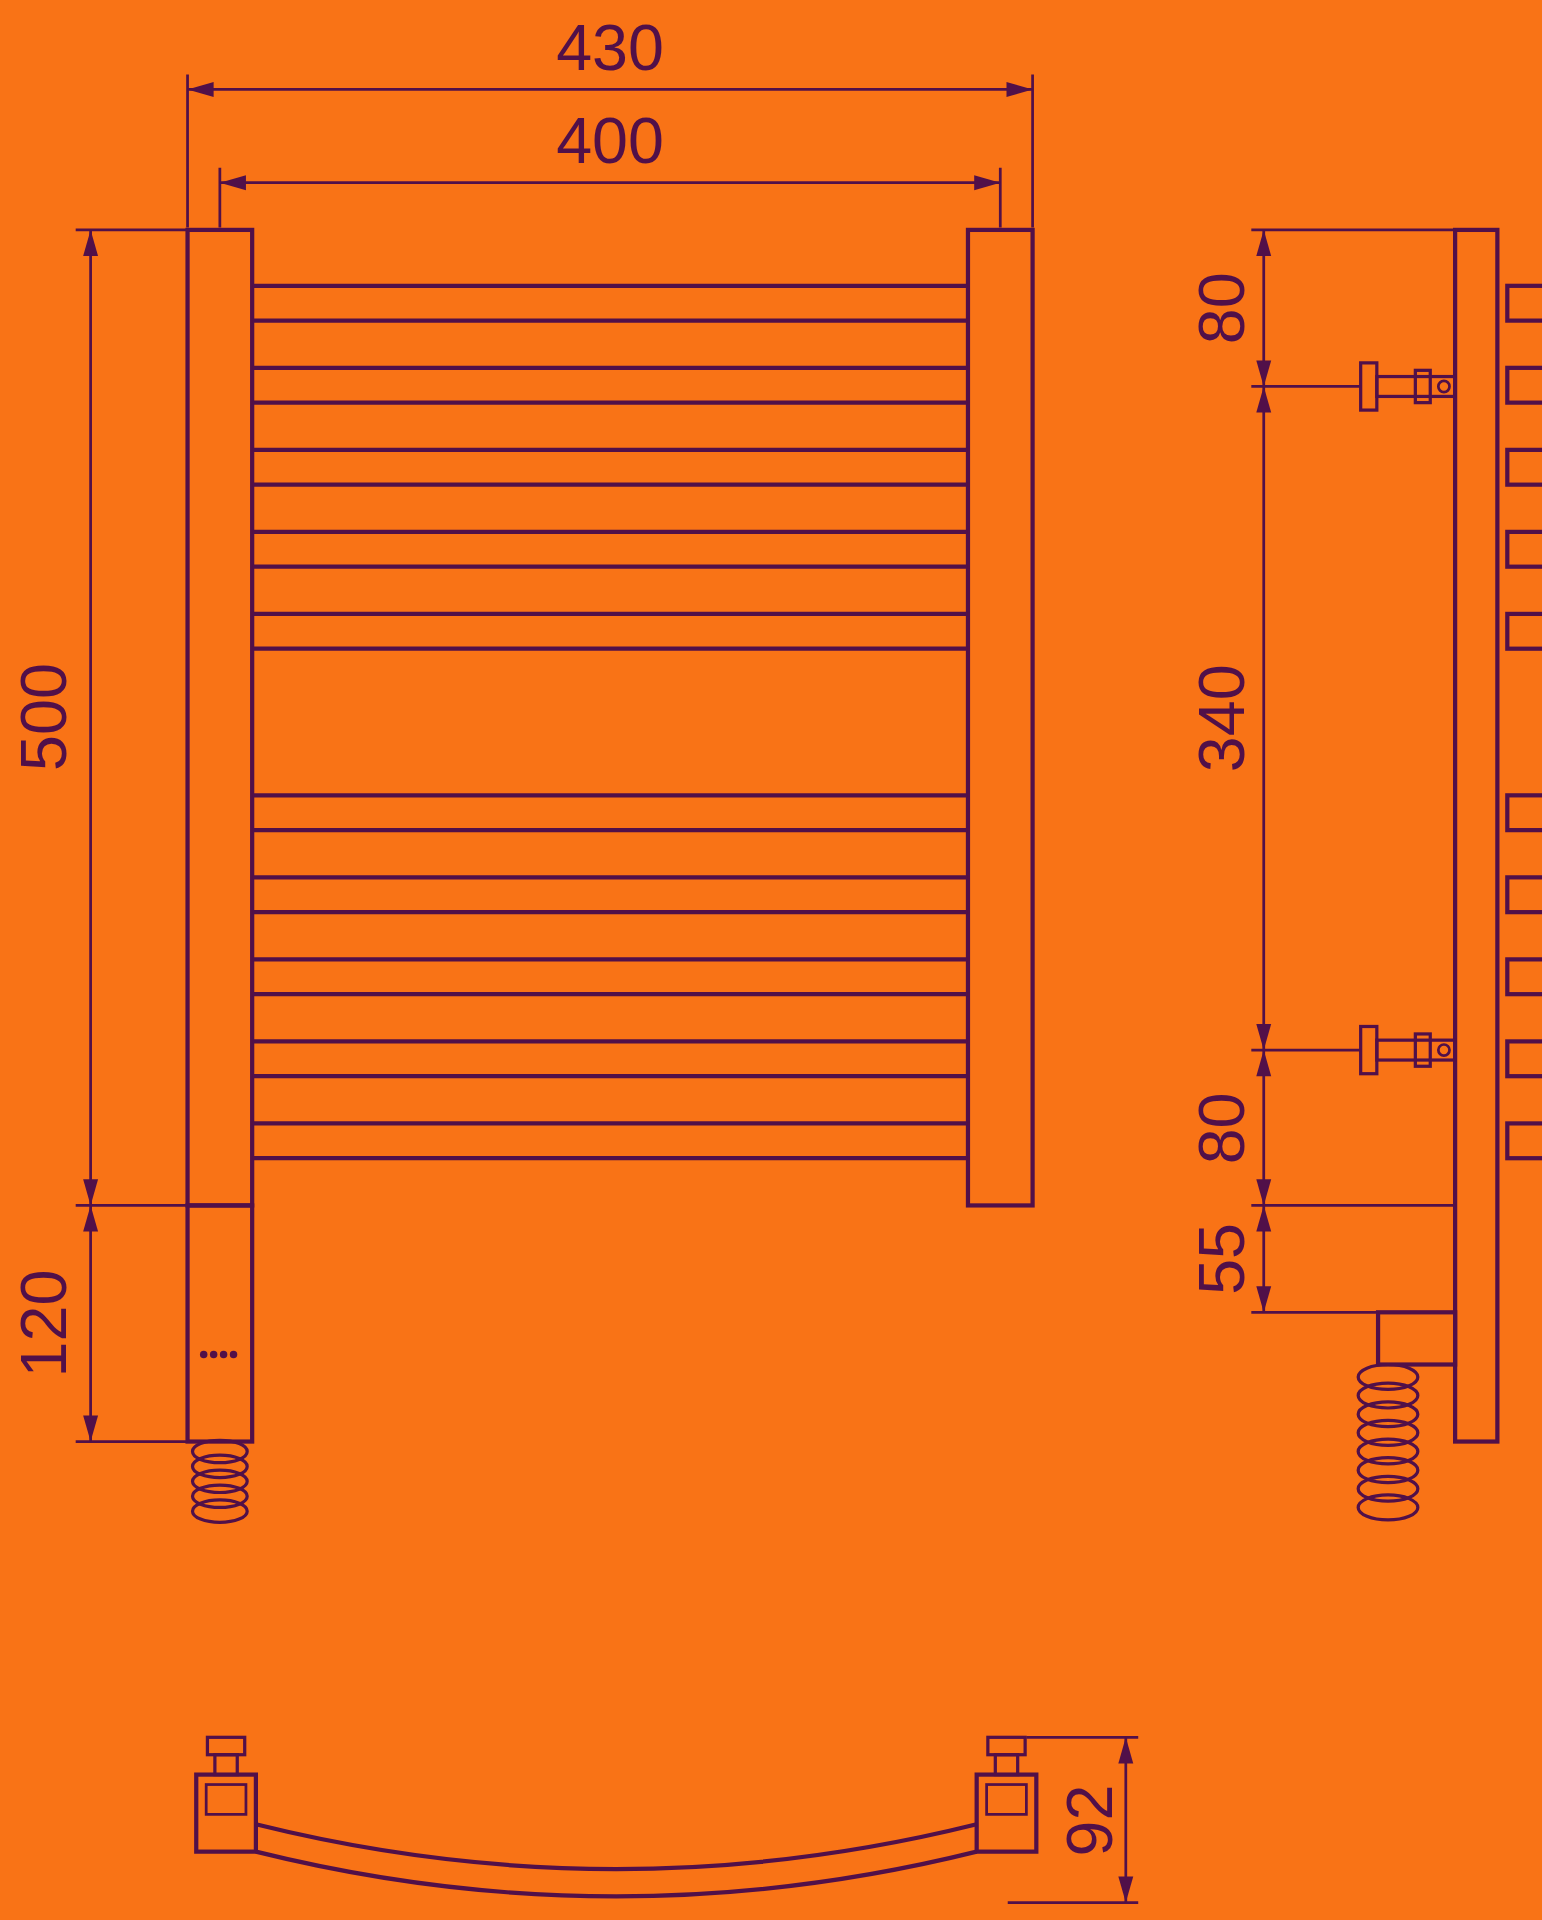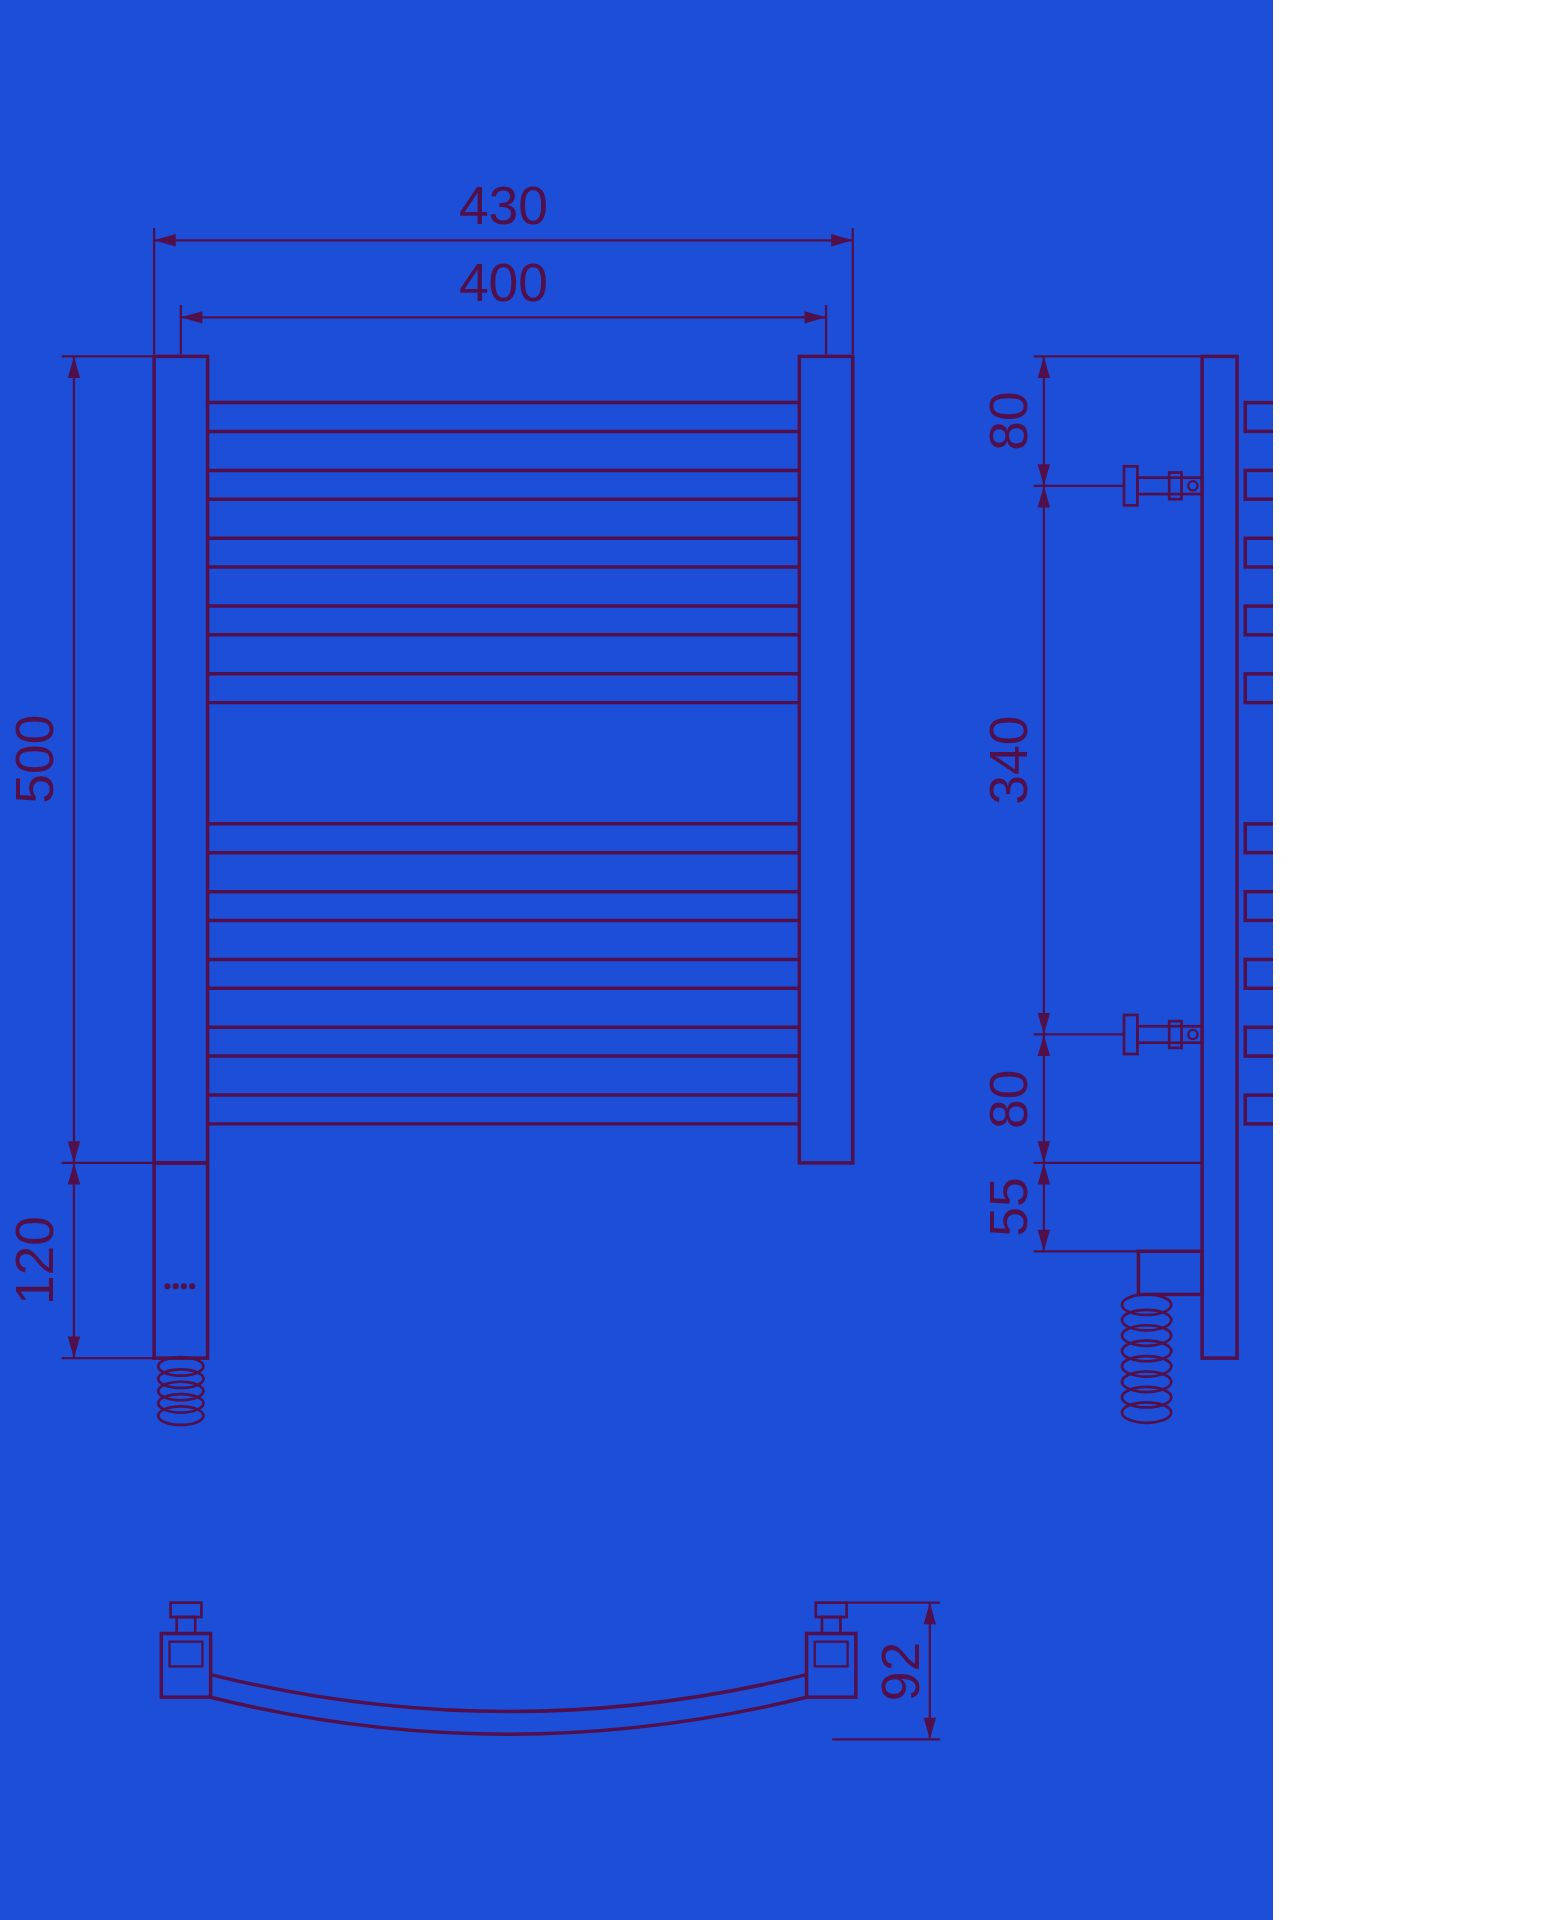--- a/index.html
+++ b/index.html
@@ -1,23 +1,23 @@
 <!DOCTYPE html>
 <html><head>
 <meta charset="utf-8">
 <style>
   html, body {
     margin: 0;
     padding: 0;
     background: #ffffff;
   }
   .canvas {
-    width: 1273px;
+    width: 1542px;
     height: 1920px;
-    background: #1d4ed8;
+    background: #f97316;
     overflow: hidden;
   }
   svg { display: block; width: 100%; height: 100%; }
 
   .part  { fill: none; stroke: #511049; stroke-width: 3.4; stroke-linejoin: miter; }
   .mid   { fill: none; stroke: #511049; stroke-width: 2.6; }
   .thin  { fill: none; stroke: #511049; stroke-width: 2.2; }
   .arrow { fill: #511049; stroke: none; }
   .dot   { fill: #511049; stroke: none; }
   text {

